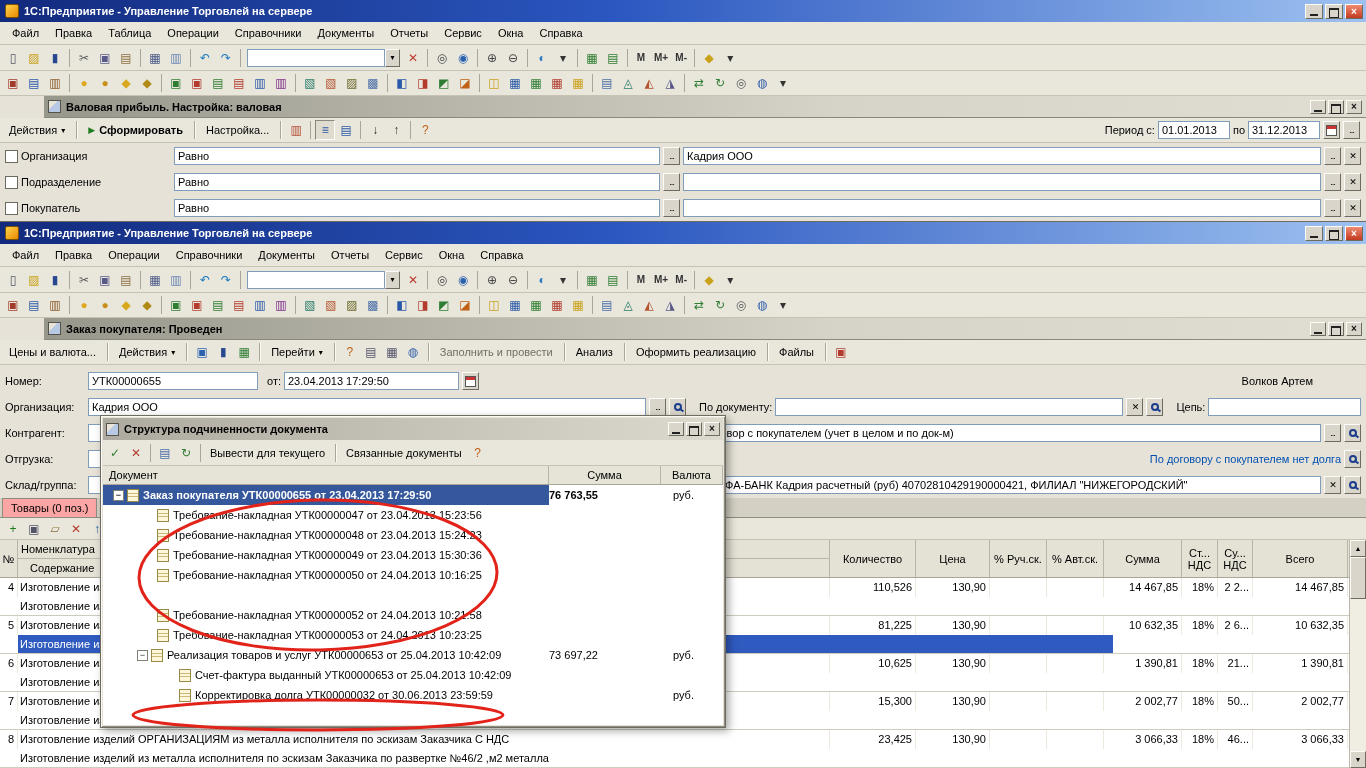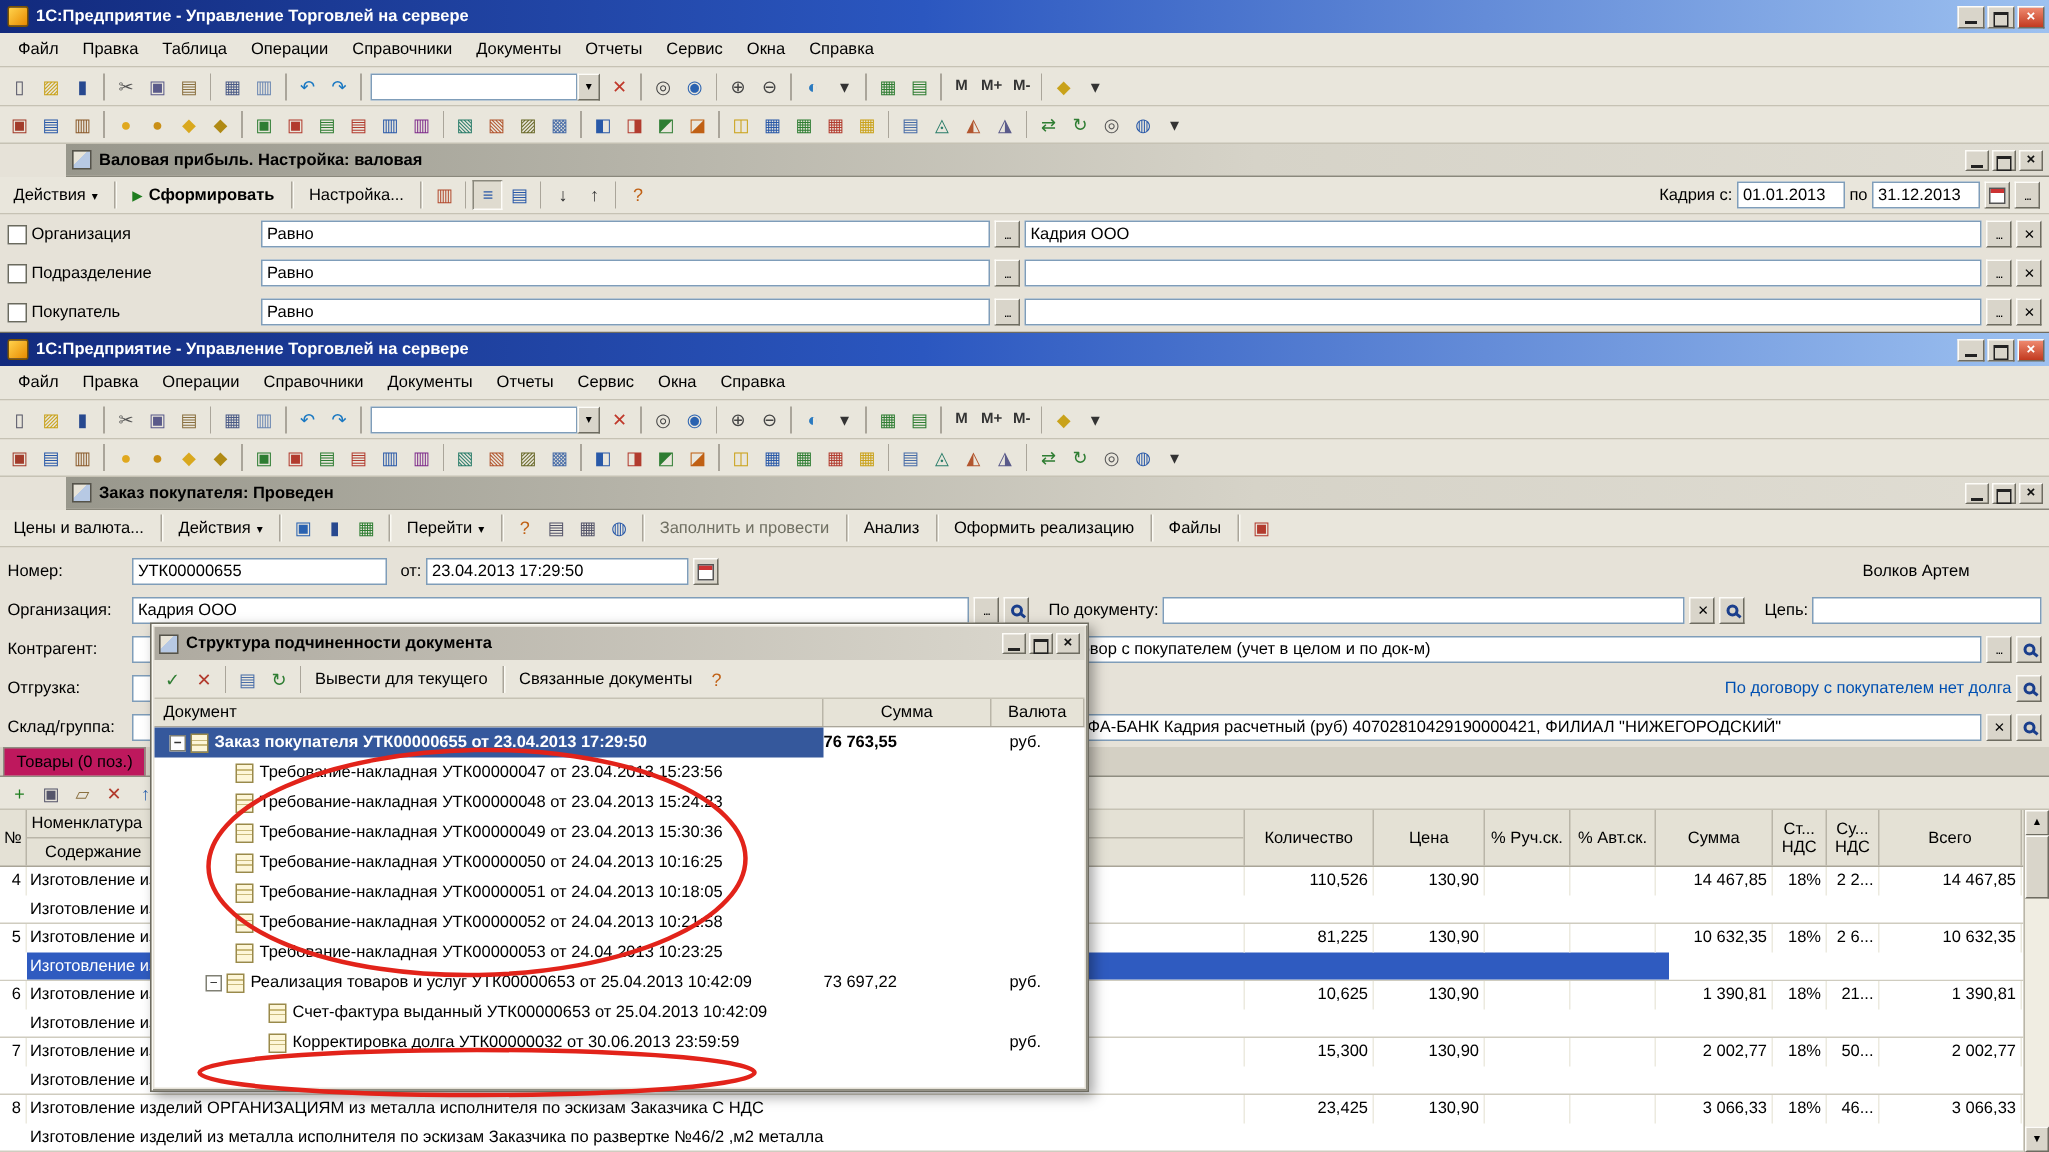--- a/index.html
+++ b/index.html
@@ -76,21 +76,21 @@
   .w170 { width:170px; }
   .w150 { width:175px; }
   .w560 { width:558px; flex:none; }
   .w340 { width:348px; flex:none; }
   .grow1 { flex:1; }
   .ml10 { margin-left:10px; }
   .author { margin-left:auto; margin-right:48px; }
   .debt-link { margin-left:auto; color:#0050b2; white-space:nowrap; }
 
   .tabstrip { height:20px; background:#d4d0c4; border-bottom:1px solid #8f8d81; display:flex; align-items:flex-end; padding-left:2px; }
-  .tab { height:19px; line-height:18px; padding:0 8px; background:#be185d; border:1px solid #8f8d81; border-bottom:none; white-space:nowrap; overflow:hidden; }
+  .tab { height:19px; line-height:18px; padding:0 8px; background:#fca5a5; border:1px solid #8f8d81; border-bottom:none; white-space:nowrap; overflow:hidden; }
 
   .gtoolbar { height:22px; background:#e9e6dc; border-bottom:1px solid #c6c2b4; display:flex; align-items:center; padding:0 3px; }
 
   
   .gtable { background:#fff; width:1349px; }
   .ghead, .gline1 { display:grid; grid-template-columns:18px 812px 86px 74px 57px 57px 78px 36px 35px 95px; }
   .ghead { height:38px; background:#e4e1d5; border-bottom:1px solid #a9a598; }
   .gh { border-right:1px solid #b9b5a8; display:flex; align-items:center; justify-content:center; text-align:center;
         line-height:12px; padding:1px; overflow:hidden; }
   .gh.nom { display:block; padding:0; text-align:left; }
@@ -292,21 +292,21 @@
             <span class="tile sep"></span>
             <span class="tile pressed" style="color: rgb(41, 89, 168);">≡</span>
             <span class="tile" style="color: rgb(41, 89, 168);">▤</span>
             <span class="tile sep"></span>
             <span class="tile" style="color: rgb(51, 51, 51);">↓</span>
             <span class="tile" style="color: rgb(51, 51, 51);">↑</span>
             <span class="tile sep"></span>
             <span class="tile" style="color: rgb(192, 96, 20);">?</span>
           </div>
         <div class="period">
-          <span>Кадрия с:</span>
+          <span>Период с:</span>
           <input class="inp w72" value="01.01.2013" style="">
           <span>по</span>
           <input class="inp w72" value="31.12.2013" style="">
           <span class="fbtn">
               <span class="cal-glyph"></span>
             </span>
           <span class="fbtn">...</span>
         </div>
       </div>
       <div class="filters">
@@ -785,26 +785,20 @@
         <div class="dc doc">
           <span class="ind" style="width: 50px;"></span>
 
           <span class="dicon"></span>
           <span class="dtext">Требование-накладная УТК00000050 от 24.04.2013 10:16:25</span>
         </div>
         <div class="dc sum"></div>
         <div class="dc cur"></div>
       </div>
         <div class="drow">
-        <div class="dc doc">
-          <span class="ind" style="width: 50px;"></span>
-
-          <span class="dicon"></span>
-          <span class="dtext">Требование-накладная УТК00000051 от 24.04.2013 10:18:05</span>
-        </div>
         <div class="dc sum"></div>
         <div class="dc cur"></div>
       </div>
         <div class="drow">
         <div class="dc doc">
           <span class="ind" style="width: 50px;"></span>
 
           <span class="dicon"></span>
           <span class="dtext">Требование-накладная УТК00000052 от 24.04.2013 10:21:58</span>
         </div>

